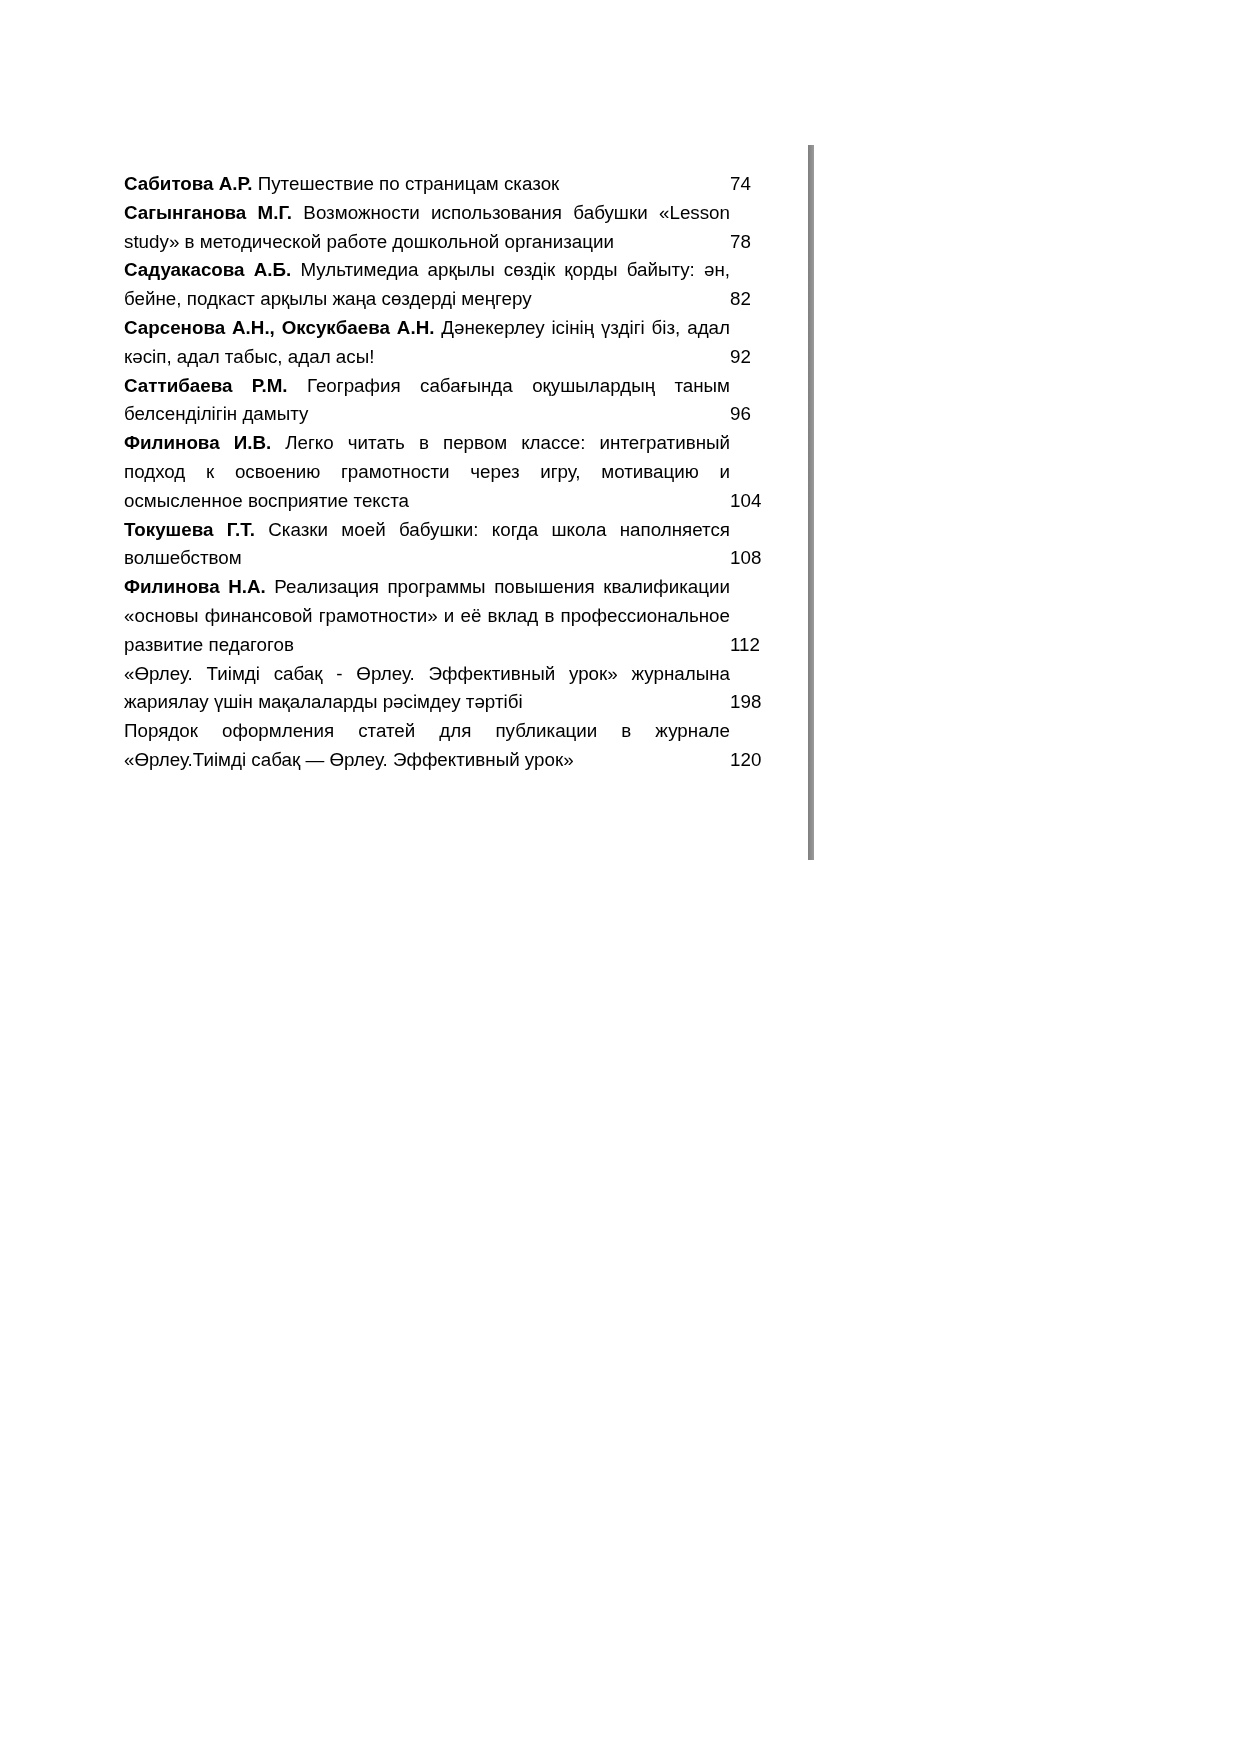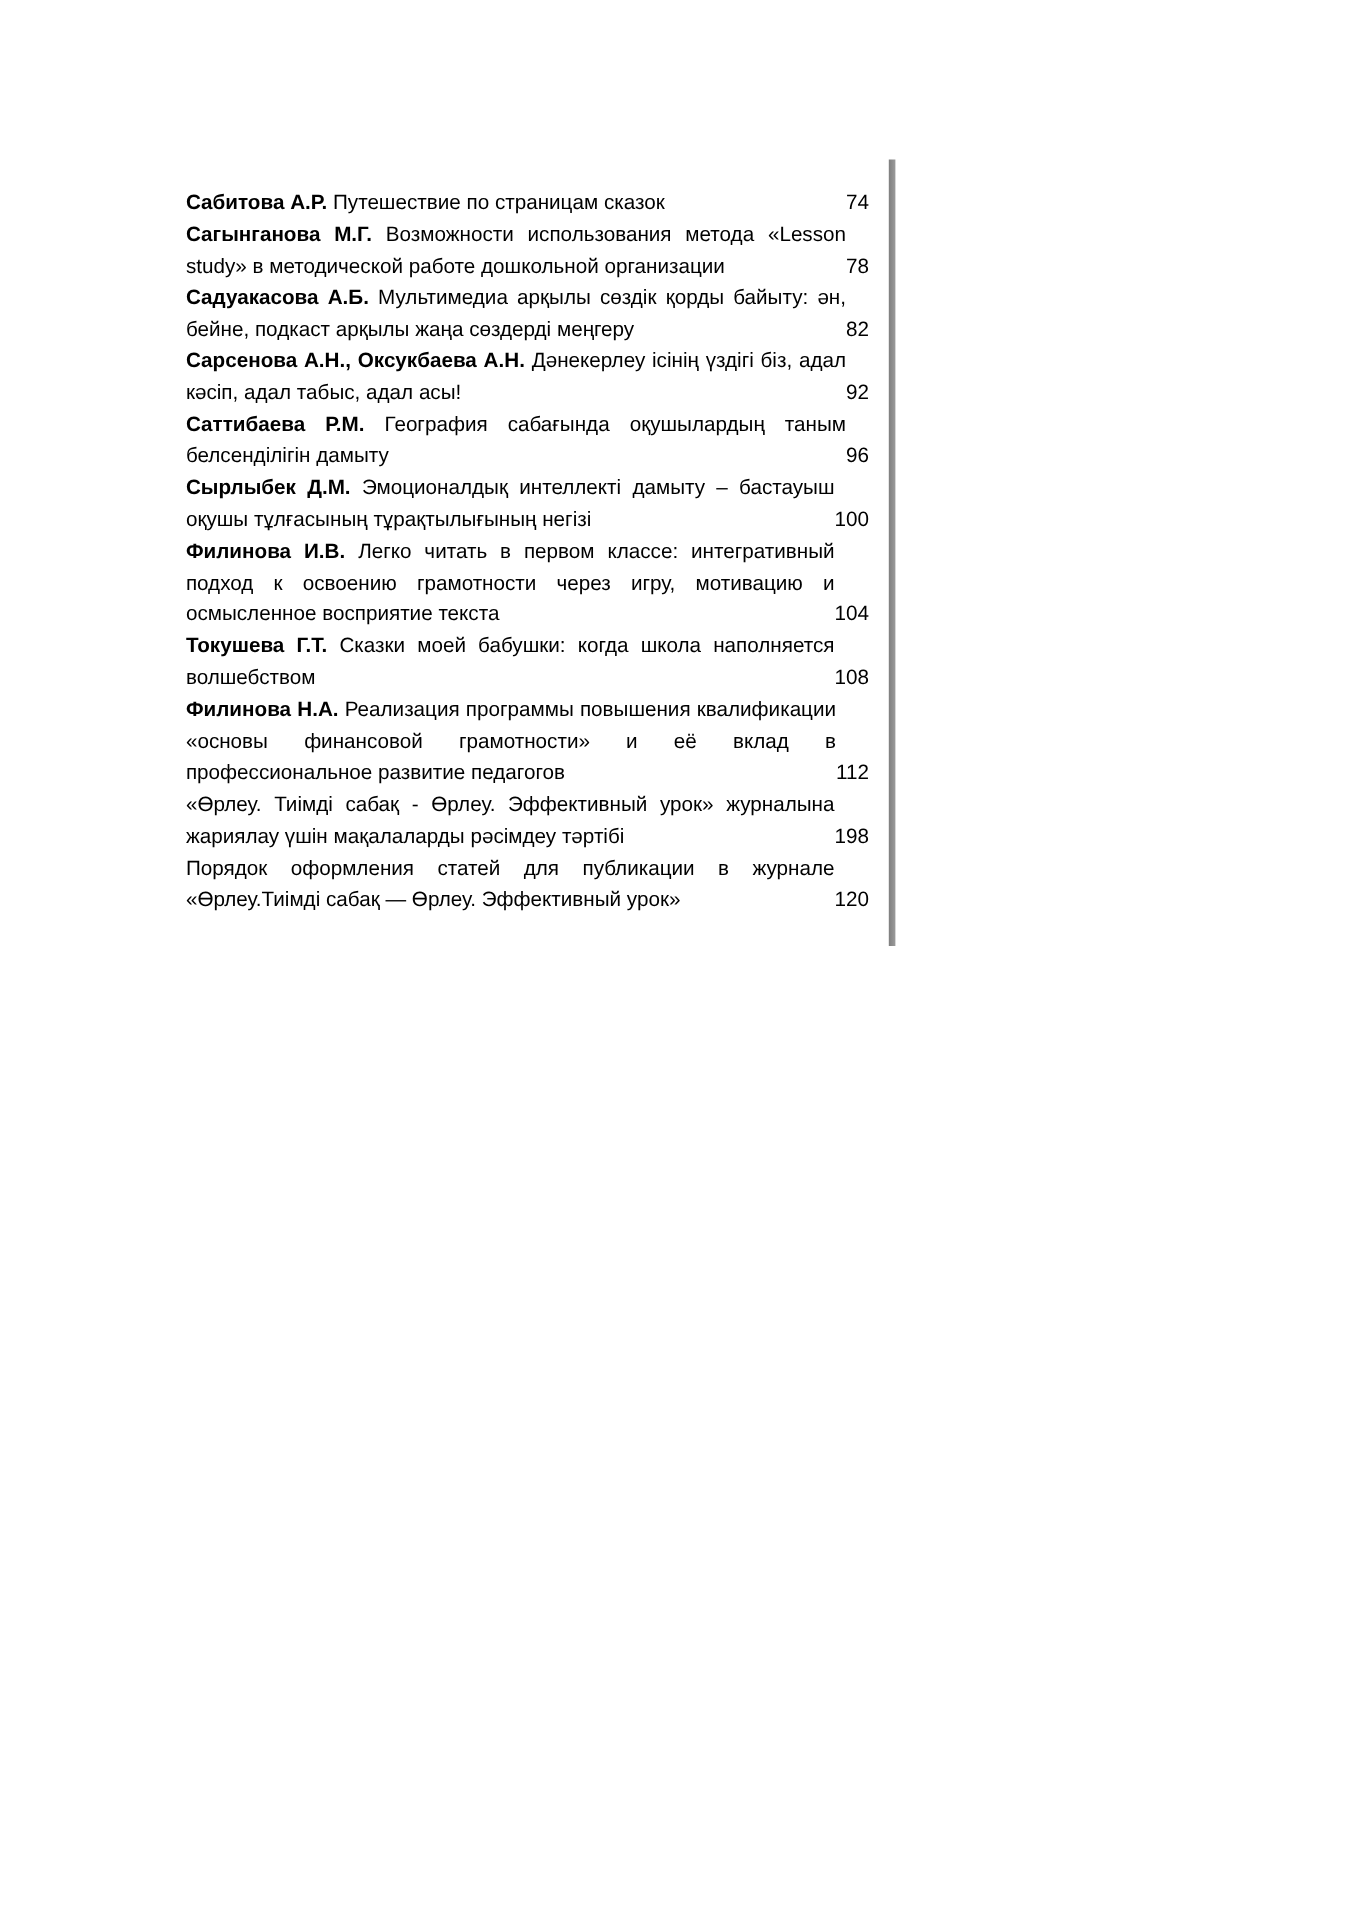--- a/index.html
+++ b/index.html
@@ -22,21 +22,20 @@
     font-size: 18.8px;
     line-height: 28.8px;
   }
   .toc-entry {
     display: flex;
     align-items: flex-end;
   }
   .entry-text {
     width: 606px;
     text-align: justify;
-    margin-left: 45px;
   }
   .entry-author { font-weight: bold; }
   .entry-page {
     flex: 1 1 auto;
     text-align: left;
     white-space: nowrap;
   }
   .divider {
     position: absolute;
     left: 808px;
@@ -52,44 +51,40 @@
 <div class="page">
 
   <div class="toc">
 
     <div class="toc-entry">
       <p class="entry-text"><span class="entry-author">Сабитова А.Р.</span> <span>Путешествие по страницам сказок</span></p>
       <div class="entry-page">74</div>
     </div>
 
     <div class="toc-entry">
-      <p class="entry-text"><span class="entry-author">Сагынганова М.Г.</span> <span>Возможности использования метода «Lesson study» в методической работе дошкольной организации</span></p>
+      <p class="entry-text"><span class="entry-author">Сагынганова М.Г.</span> <span>Возможности использования бабушки «Lesson study» в методической работе дошкольной организации</span></p>
       <div class="entry-page">78</div>
     </div>
 
     <div class="toc-entry">
       <p class="entry-text"><span class="entry-author">Садуакасова А.Б.</span> <span>Мультимедиа арқылы сөздік қорды байыту: ән, бейне, подкаст арқылы жаңа сөздерді меңгеру</span></p>
       <div class="entry-page">82</div>
     </div>
 
 
     <div class="toc-entry">
       <p class="entry-text"><span class="entry-author">Сарсенова А.Н., Оксукбаева А.Н.</span> <span>Дәнекерлеу ісінің үздігі біз, адал кәсіп, адал табыс, адал асы!</span></p>
       <div class="entry-page">92</div>
     </div>
 
     <div class="toc-entry">
       <p class="entry-text"><span class="entry-author">Саттибаева Р.М.</span> <span>География сабағында оқушылардың таным белсенділігін дамыту</span></p>
       <div class="entry-page">96</div>
     </div>
 
-    <div class="toc-entry">
-      <p class="entry-text"><span class="entry-author">Сырлыбек Д.М.</span> <span>Эмоционалдық интеллекті дамыту – бастауыш оқушы тұлғасының тұрақтылығының негізі</span></p>
-      <div class="entry-page">100</div>
-    </div>
 
     <div class="toc-entry">
       <p class="entry-text"><span class="entry-author">Филинова И.В.</span> <span>Легко читать в первом классе: интегративный подход к освоению грамотности через игру, мотивацию и осмысленное восприятие текста</span></p>
       <div class="entry-page">104</div>
     </div>
 
     <div class="toc-entry">
       <p class="entry-text"><span class="entry-author">Токушева Г.Т.</span> <span>Сказки моей бабушки: когда школа наполняется волшебством</span></p>
       <div class="entry-page">108</div>
     </div>

